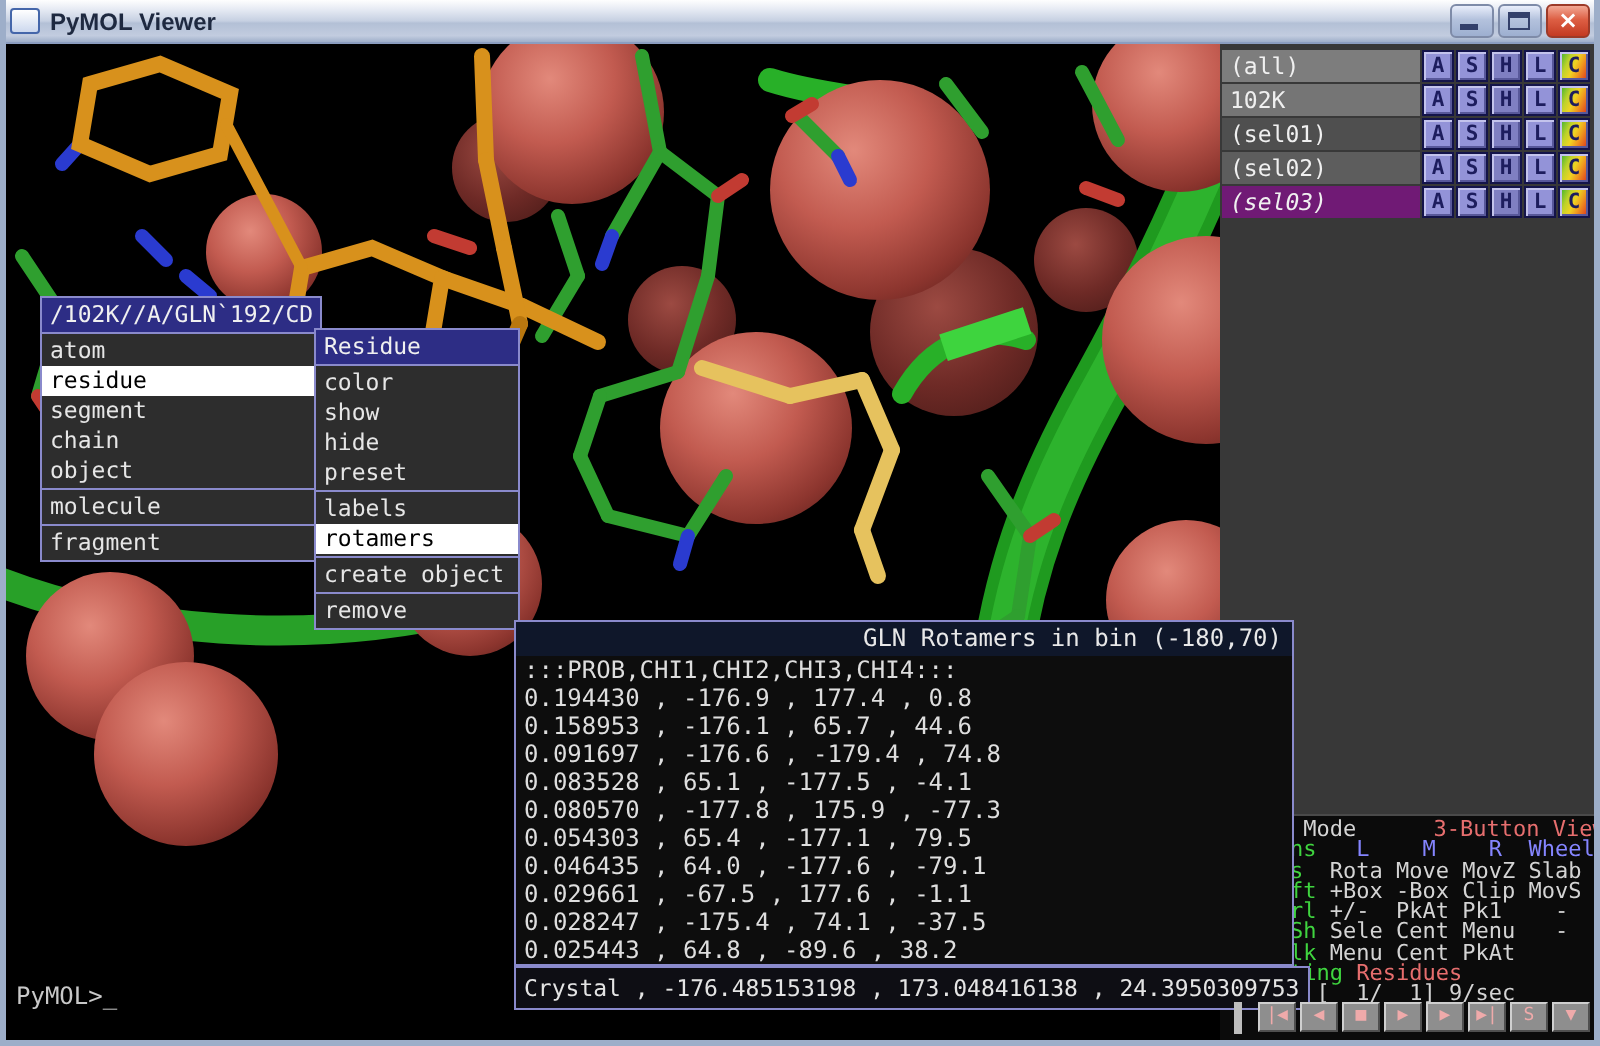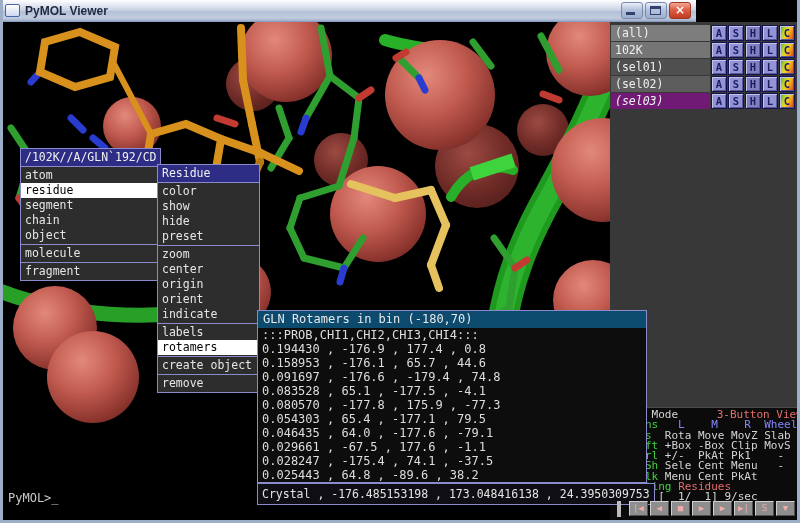--- a/index.html
+++ b/index.html
@@ -1,20 +1,20 @@
 <!DOCTYPE html>
 <html><head>
 <meta charset="utf-8">
 <style>
   html,body{margin:0;padding:0;background:#555;}
   .window{position:relative;width:800px;height:523px;box-sizing:border-box;
     border:3px solid #9daec9;border-top:none;background:#000;overflow:hidden;
     font-family:"DejaVu Sans Mono",monospace;}
   
-  .titlebar{position:absolute;left:-3px;top:0;width:696px;height:22px;box-sizing:border-box;
+  .titlebar{position:absolute;left:-3px;top:0;width:800px;height:22px;box-sizing:border-box;
     background:linear-gradient(#fefefe,#e3e8f2 25%,#c6d0e2 50%,#b3c0d6 55%,#c2ccdf 85%,#9fafca);
     border-bottom:1px solid #8b9dc0;display:flex;align-items:center;gap:5px;padding:0 5px;}
   .app-icon{width:13px;height:11px;border:1px solid #4466aa;border-radius:2px;
     background:linear-gradient(#ffffff,#ccd8ee);flex:0 0 auto;}
   .title{font:bold 12px "Liberation Sans",sans-serif;color:#1e2940;}
   .winbtns{margin-left:auto;display:flex;gap:2px;}
   .wbtn{width:20px;height:15px;border-radius:3px;border:1px solid #7e8ba8;position:relative;
     background:linear-gradient(#e9eefb,#b4c2dd 45%,#9dafd0);}
   .wbtn.close{background:linear-gradient(#f2a894,#dd5f44 45%,#c33a22);border-color:#9c3a28;
     color:#fff;font:bold 12px/14px "DejaVu Sans",sans-serif;text-align:center;}
@@ -47,21 +47,21 @@
   #res-menu{left:154px;top:164px;width:101px;}
   .menu-header{background:#2d2d85;color:#f0f0f0;padding:2px 4px;line-height:13px;
     border-bottom:1px solid #8a8acc;white-space:pre;}
   .msec{border-top:1px solid #8a8acc;padding:1px 0;}
   .msec.first{border-top:none;}
   .mitem{padding:1px 4px;line-height:13px;white-space:pre;}
   .mitem.hl{background:#ffffff;color:#000;}
   
   #rotamer-popup{position:absolute;left:254px;top:310px;width:390px;z-index:6;box-sizing:border-box;
     border:1px solid #8a8acc;background:#0d0d0d;font-size:12px;}
-  .popup-header{background:#0c4a6e;color:#e8e8e8;padding:2px 5px;line-height:13px;white-space:pre;}
+  .popup-header{background:#0f172a;color:#e8e8e8;padding:2px 5px;line-height:13px;white-space:pre;text-align:right;}
   .prow{padding:0 4px;height:14px;line-height:14px;white-space:pre;color:#dedede;}
   
   .crystalbar{position:absolute;left:254px;top:483px;z-index:7;border:1px solid #8a8acc;
     background:#0e0e14;color:#e4e4e4;font-size:11.5px;line-height:18px;height:18px;
     padding:1px 4px;white-space:pre;}
   
   .vcr{position:absolute;right:2px;bottom:4px;display:flex;gap:2px;z-index:9;}
   .vbtn{width:19px;height:15px;box-sizing:border-box;background:#8e8e8e;
     border:1px solid;border-color:#cfcfcf #4f4f4f #4f4f4f #cfcfcf;
     color:#efaaaa;font-size:9px;line-height:13px;text-align:center;white-space:nowrap;overflow:hidden;}
@@ -300,27 +300,20 @@
 
   <div class="menu" id="res-menu">
     <div class="menu-header">Residue</div>
   <div class="msec first">
         <div class="mitem">color</div>
         <div class="mitem">show</div>
         <div class="mitem">hide</div>
         <div class="mitem">preset</div>
       </div>
       <div class="msec">
-        <div class="mitem">zoom</div>
-        <div class="mitem">center</div>
-        <div class="mitem">origin</div>
-        <div class="mitem">orient</div>
-        <div class="mitem">indicate</div>
-      </div>
-      <div class="msec">
         <div class="mitem">labels</div>
         <div class="mitem hl">rotamers</div>
       </div>
       <div class="msec">
         <div class="mitem">create object</div>
       </div>
       <div class="msec">
         <div class="mitem">remove</div>
       </div>
     </div>

